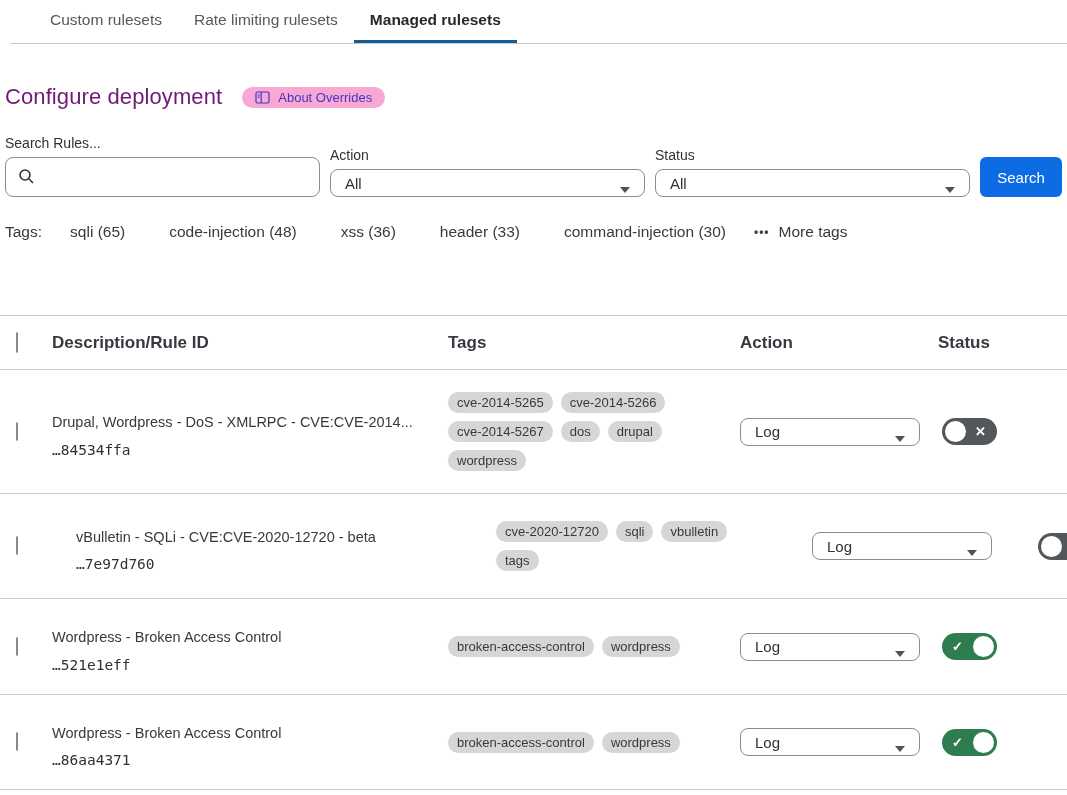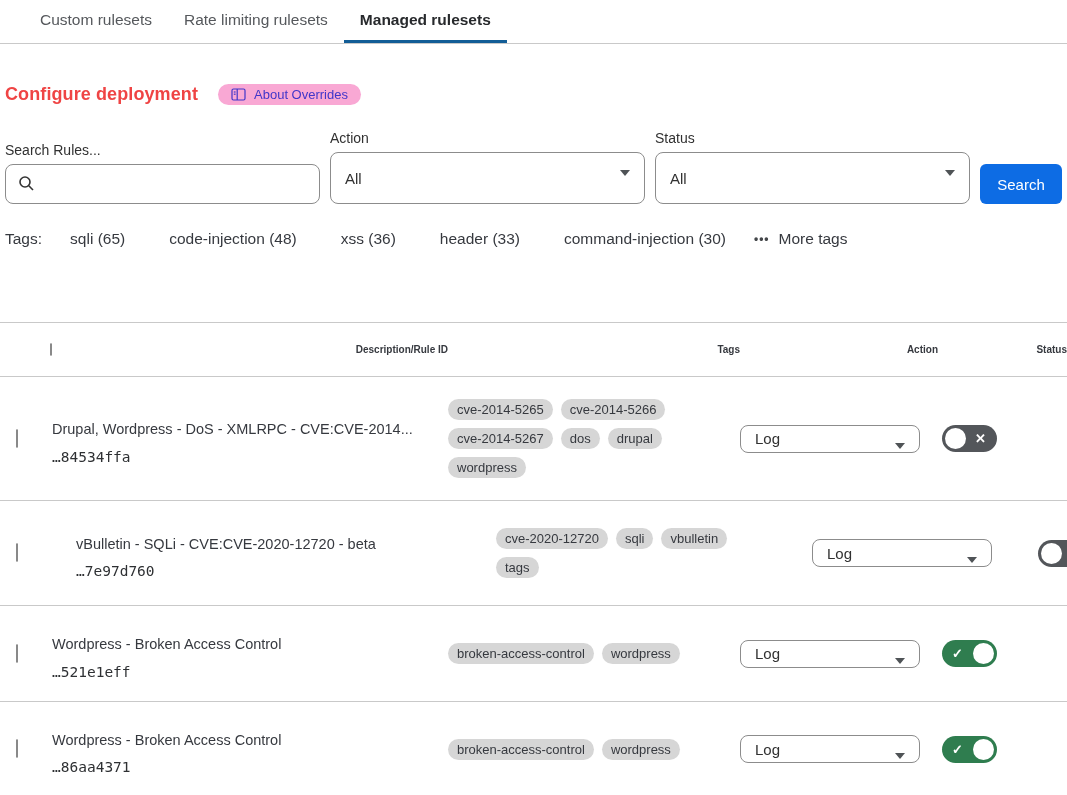--- a/index.html
+++ b/index.html
@@ -1,58 +1,58 @@
 <!DOCTYPE html>
 <html><head>
 <meta charset="utf-8">
 <style>
   * { margin:0; padding:0; box-sizing:border-box; }
   html,body { width:1067px; height:795px; overflow:hidden; background:#fff;
     font-family:"Liberation Sans", sans-serif; color:#36393f; }
 
   
-  .tabs { display:flex; align-items:stretch; height:44px; border-bottom:1px solid #c9c9c9; padding-left:24px; }
+  .tabs { display:flex; align-items:stretch; height:44px; border-bottom:1px solid #c9c9c9; padding-left:24px;margin-left:10px; }
   .tab { background:none; border:none; border-bottom:3px solid transparent; padding:0 16px;
     font-family:inherit; font-size:15.5px; color:#55585c; cursor:pointer; }
   .tab.active { color:#27292c; font-weight:700; border-bottom-color:#125d96; }
 
   
   .page-head { display:flex; align-items:center; margin:40px 0 0 5px; }
-  .page-title { font-size:18px; font-weight:700; color:#ef4444; letter-spacing:.1px; }
+  .page-title { font-size:22px; font-weight:400; color:#701a75; letter-spacing:.1px; }
   .badge { display:inline-flex; align-items:center; gap:8px; margin-left:20px;
     background:#f9a8d4; color:#4036c9; border-radius:14px; padding:3px 13px; font-size:13px; cursor:pointer; }
   .badge svg { display:block; }
 
   
   .filters { display:flex; align-items:flex-end; gap:10px; margin:25px 5px 0 5px; }
   .fgroup { display:flex; flex-direction:column; }
   .flabel { font-size:14px; color:#313131; margin-bottom:6px; }
   .search-wrap { position:relative; width:315px; }
   .search-wrap svg { position:absolute; left:13px; top:11px; }
   .search-input { width:315px; height:40px; border:1px solid #8c8c8c; border-radius:8px;
     padding:0 12px 0 40px; font-family:inherit; font-size:15px; color:#313131; outline:none; }
-  .sel { position:relative; display:flex; align-items:center; height:52px; border:1px solid #8c8c8c;
+  .sel { position:relative; display:flex; align-items:center; height:28px; border:1px solid #8c8c8c;
     border-radius:8px; padding:0 14px; font-size:15px; color:#313131; cursor:pointer; background:#fff; }
   .sel-arrow { position:absolute; right:14px; top:17px; width:0; height:0;
     border-left:5px solid transparent; border-right:5px solid transparent; border-top:6px solid #4f5356; }
   .filters .sel { width:315px; }
   .search-btn { width:85px; height:40px; background:#0d6ce4; color:#fff; border:none; border-radius:6px;
     font-family:inherit; font-size:15px; cursor:pointer; }
 
   
   .tags-row { display:flex; align-items:center; gap:28px; margin:26px 5px 0 5px; font-size:15.5px; color:#36393f; }
   .tag-filter { cursor:pointer; white-space:nowrap; }
   .more-tags { display:inline-flex; align-items:center; gap:9px; cursor:pointer; }
   .dots { font-size:12px; letter-spacing:1px; color:#44474a; font-weight:700; }
 
   
   .rules-table { margin-top:74px; border-top:1px solid #c9c9c9; width:1067px; }
   .trow { display:grid; grid-template-columns:36px 396px 292px 198px 1fr; align-items:center;
     padding-left:16px; border-bottom:1px solid #c9c9c9; }
-  .thead-row { height:54px; font-size:10px; font-weight:700; color:#36393f;text-align:right; }
+  .thead-row { height:54px; font-size:17px; font-weight:700; color:#36393f; }
   .cb { width:17px; height:17px; border:1px solid #898989; border-radius:5px; background:#fff; cursor:pointer; }
   .desc-block { padding-right:20px;margin-top:8px; }
   .desc-title { font-size:14.5px; color:#36393f; margin-bottom:9px; line-height:1.35; }
   .rule-id { font-family:"DejaVu Sans Mono", monospace; font-size:14.5px; color:#2e3033; }
   .pills { display:flex; flex-wrap:wrap; gap:8px; max-width:256px; }
   .pill { background:#d6d6d6; color:#36393f; border-radius:11px; padding:3px 9px; font-size:13px; white-space:nowrap; }
   .row-sel { width:180px; height:28px; }
   .toggle { position:relative; width:55px; height:27px; border-radius:14px; cursor:pointer; margin-left:4px; }
   .toggle.off { background:#53565a; }
   .toggle.on  { background:#2f7d4f; }

